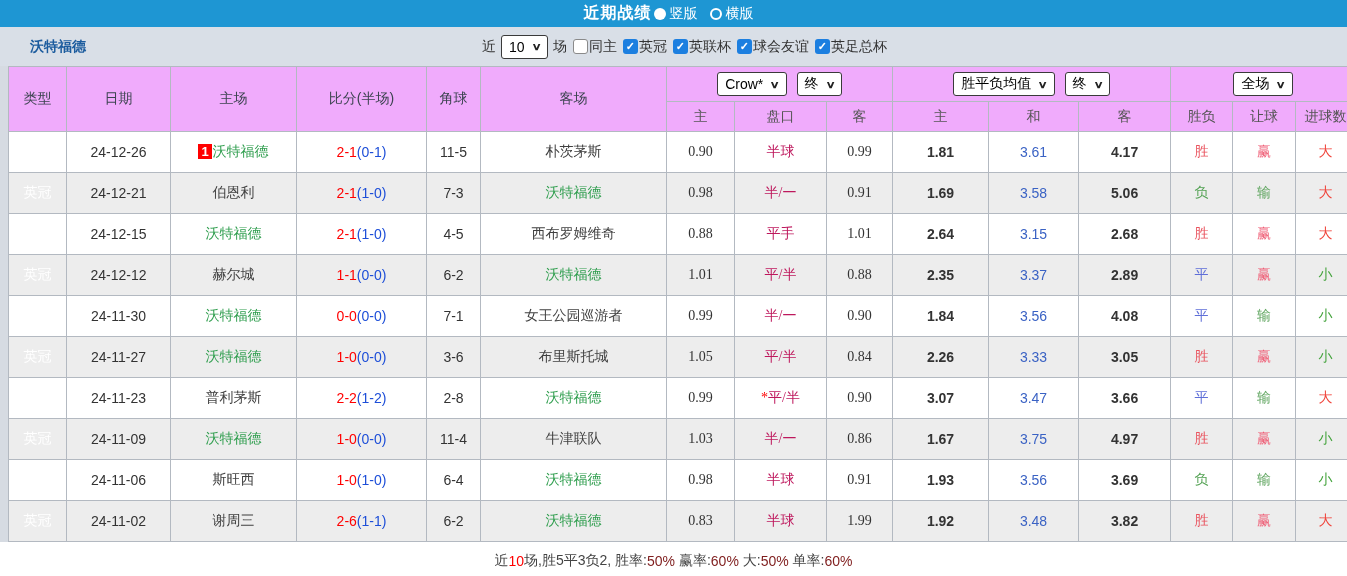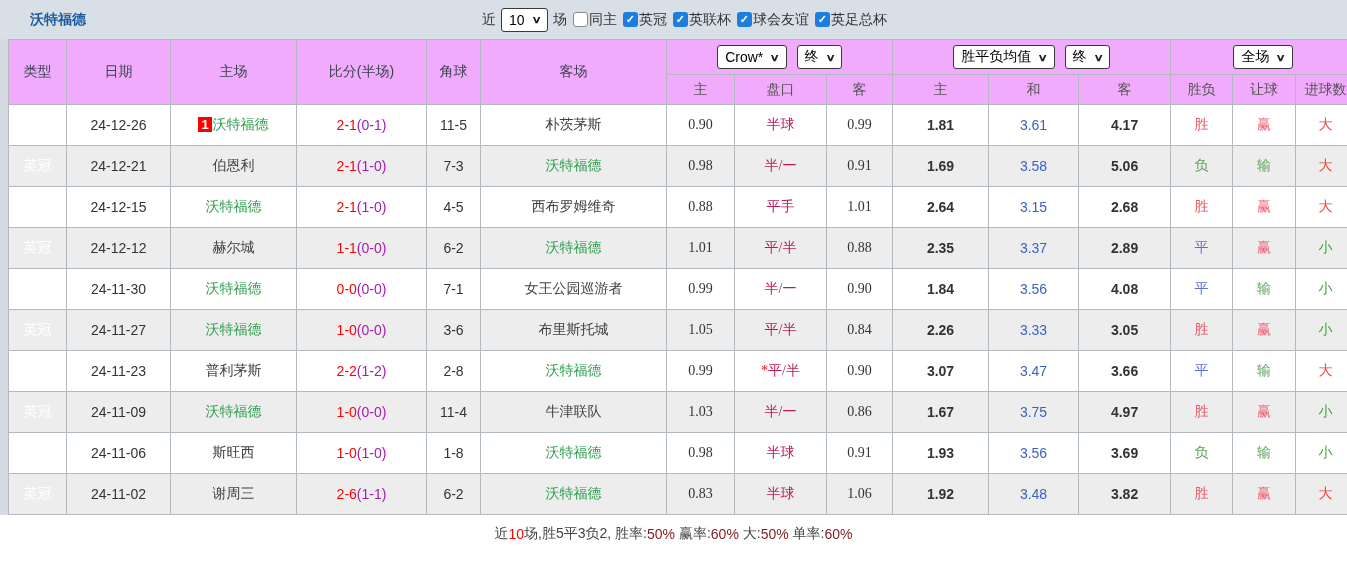--- a/index.html
+++ b/index.html
@@ -40,21 +40,21 @@
   tr.row-odd td{background:#fff;}
   td.cell-odds{background:#fbf7f0;color:#333;font-family:Liberation Serif, serif;}
   td.cell-avg{background:#eff7fb;}
   td.cell-league{background:#c83c0e;color:#fff;}
   .sel-row{display:flex;justify-content:center;align-items:center;}
   .cell-date,.cell-corner{color:#333;}
   .team{color:#3f3f3f;}
   .team-hl{color:#2f9e4e;}
   .badge{background:#f00;color:#fff;font-weight:bold;padding:0 3px;margin-right:1px;font-size:13px;display:inline-block;}
   .score-main{color:#f00;}
-  .score-half{color:#a21caf;}
+  .score-half{color:#1d4ed8;}
   .handicap{color:#be185d;margin-top:28px;}
   .star{color:#f00;}
   td.avg-side{color:#333;font-weight:bold;}
   td.avg-draw{color:#3a62c4;}
   .res-win{color:#e9535e;}
   .res-lose{color:#54a254;}
   .res-draw{color:#5f6fd8;}
   .res-cover{color:#ef5d75;}
   .res-fail{color:#63a763;}
   .res-big{color:#f0453c;}
@@ -65,20 +65,29 @@
   .summary span{white-space:pre;}
   .seg-dark{color:#444;}
   .seg-red{color:#f00;}
   .seg-blue{color:#7f1d1d;}
 </style>
 </head>
 <body>
 
 <div class="page">
 
+  <div class="top-bar">
+    <span class="top-title">近期战绩</span>
+      <span class="radio-group">
+        <span class="radio radio-on"></span>
+        <span class="radio-label">竖版</span>
+        <span class="radio radio-off"></span>
+        <span class="radio-label">横版</span>
+      </span>
+  </div>
 
   <div class="filter-bar">
     <span class="team-name">沃特福德</span>
     <div class="filter-controls">
       <span>近</span>
       <span class="selectbox">
         <span>10</span>
         <span class="chev">∨</span>
       </span>
       <span>场</span>
@@ -304,42 +313,42 @@
             <td class="cell-avg avg-side">4.97</td>
             <td class="cell-res res-win">胜</td>
             <td class="cell-res res-cover">赢</td>
             <td class="cell-res res-small">小</td>
           </tr>
           <tr class="row-odd">
             <td class="cell-league">英冠</td>
             <td class="cell-date">24-11-06</td>
             <td class="cell-team"><span class="team">斯旺西</span></td>
             <td class="cell-score"><span class="score-main">1-0</span><span class="score-half">(1-0)</span></td>
-            <td class="cell-corner">1-8</td>
+            <td class="cell-corner">6-4</td>
             <td class="cell-team"><span class="team-hl">沃特福德</span></td>
             <td class="cell-odds">0.98</td>
             <td class="cell-odds"><span class="handicap">半球</span></td>
             <td class="cell-odds">0.91</td>
             <td class="cell-avg avg-side">1.93</td>
             <td class="cell-avg avg-draw">3.56</td>
             <td class="cell-avg avg-side">3.69</td>
             <td class="cell-res res-lose">负</td>
             <td class="cell-res res-fail">输</td>
             <td class="cell-res res-small">小</td>
           </tr>
           <tr class="row-even">
             <td class="cell-league">英冠</td>
             <td class="cell-date">24-11-02</td>
             <td class="cell-team"><span class="team">谢周三</span></td>
             <td class="cell-score"><span class="score-main">2-6</span><span class="score-half">(1-1)</span></td>
             <td class="cell-corner">6-2</td>
             <td class="cell-team"><span class="team-hl">沃特福德</span></td>
             <td class="cell-odds">0.83</td>
             <td class="cell-odds"><span class="handicap">半球</span></td>
-            <td class="cell-odds">1.06</td>
+            <td class="cell-odds">1.99</td>
             <td class="cell-avg avg-side">1.92</td>
             <td class="cell-avg avg-draw">3.48</td>
             <td class="cell-avg avg-side">3.82</td>
             <td class="cell-res res-win">胜</td>
             <td class="cell-res res-cover">赢</td>
             <td class="cell-res res-big">大</td>
           </tr>
         </tbody>
     </table>
   </div>

